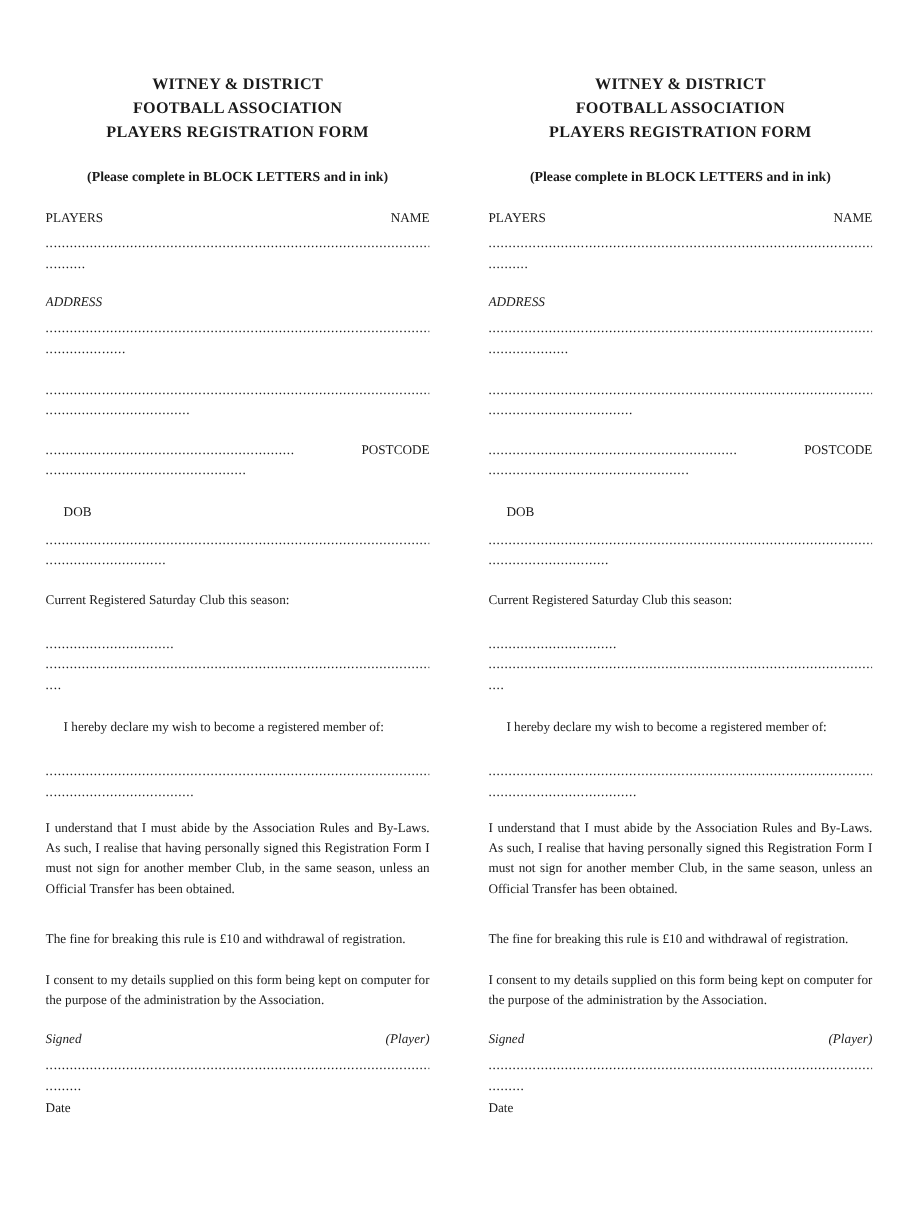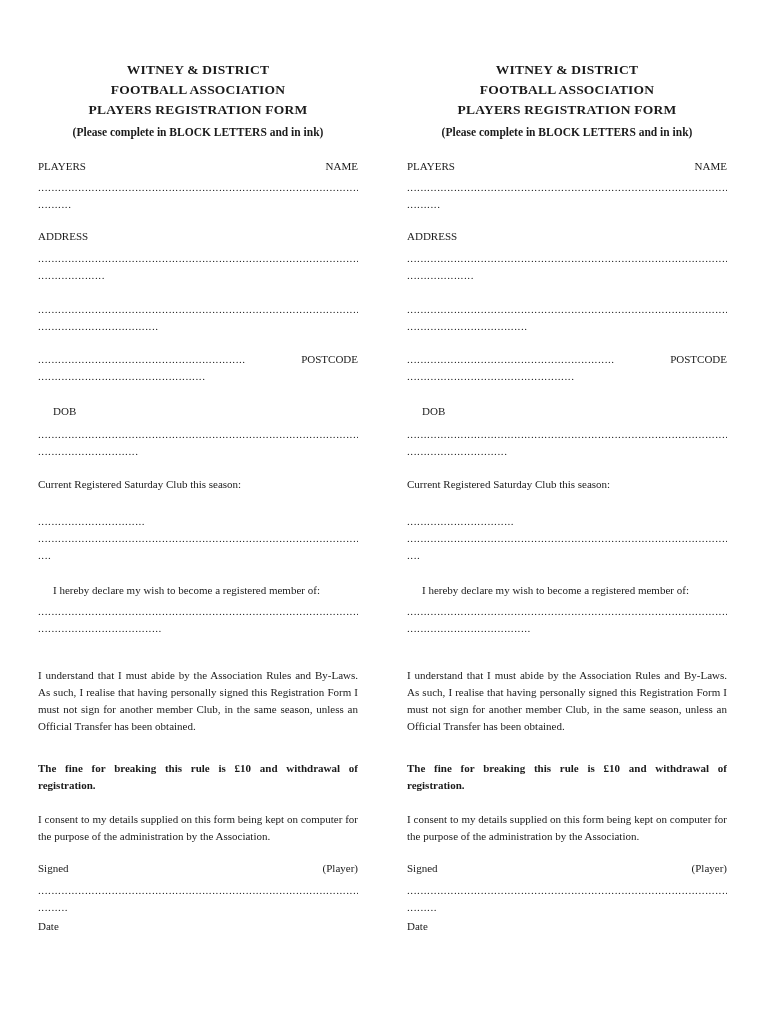--- a/index.html
+++ b/index.html
@@ -38,33 +38,33 @@
     display: flex;
     justify-content: space-between;
     align-items: baseline;
   }
   .dotline {
     white-space: nowrap;
     overflow: hidden;
     letter-spacing: 0.6px;
   }
   .para { text-align: justify; }
-  .bold { font-weight: bold; }
+  .bold { font-weight: normal; }
   .mt4  { margin-top: 4px; }
   .mt5  { margin-top: 5px; }
   .mt6  { margin-top: 6px; }
   .mt12 { margin-top: 16px; }
-  .mt13 { margin-top: 30px; }
+  .mt13 { margin-top: 13px; }
   .mt14 { margin-top: 2px; }
-  .mt15 { margin-top: 15px; }
+  .mt15 { margin-top: 15px; font-style: italic; }
   .mt16 { margin-top: 16px; }
   .mt17 { margin-top: 17px; }
   .mt18 { margin-top: 18px; margin-left: 15px; }
   .mt20 { margin-top: 20px; }
-  .mt21 { margin-top: 4px; }
+  .mt21 { margin-top: 20px; }
   .mt25 { margin-top: 25px; }
 </style>
 </head>
 <body>
 
 <div class="page">
   <div class="col">
   <div class="title">
     <div>WITNEY &amp; DISTRICT</div>
     <div>FOOTBALL ASSOCIATION</div>

